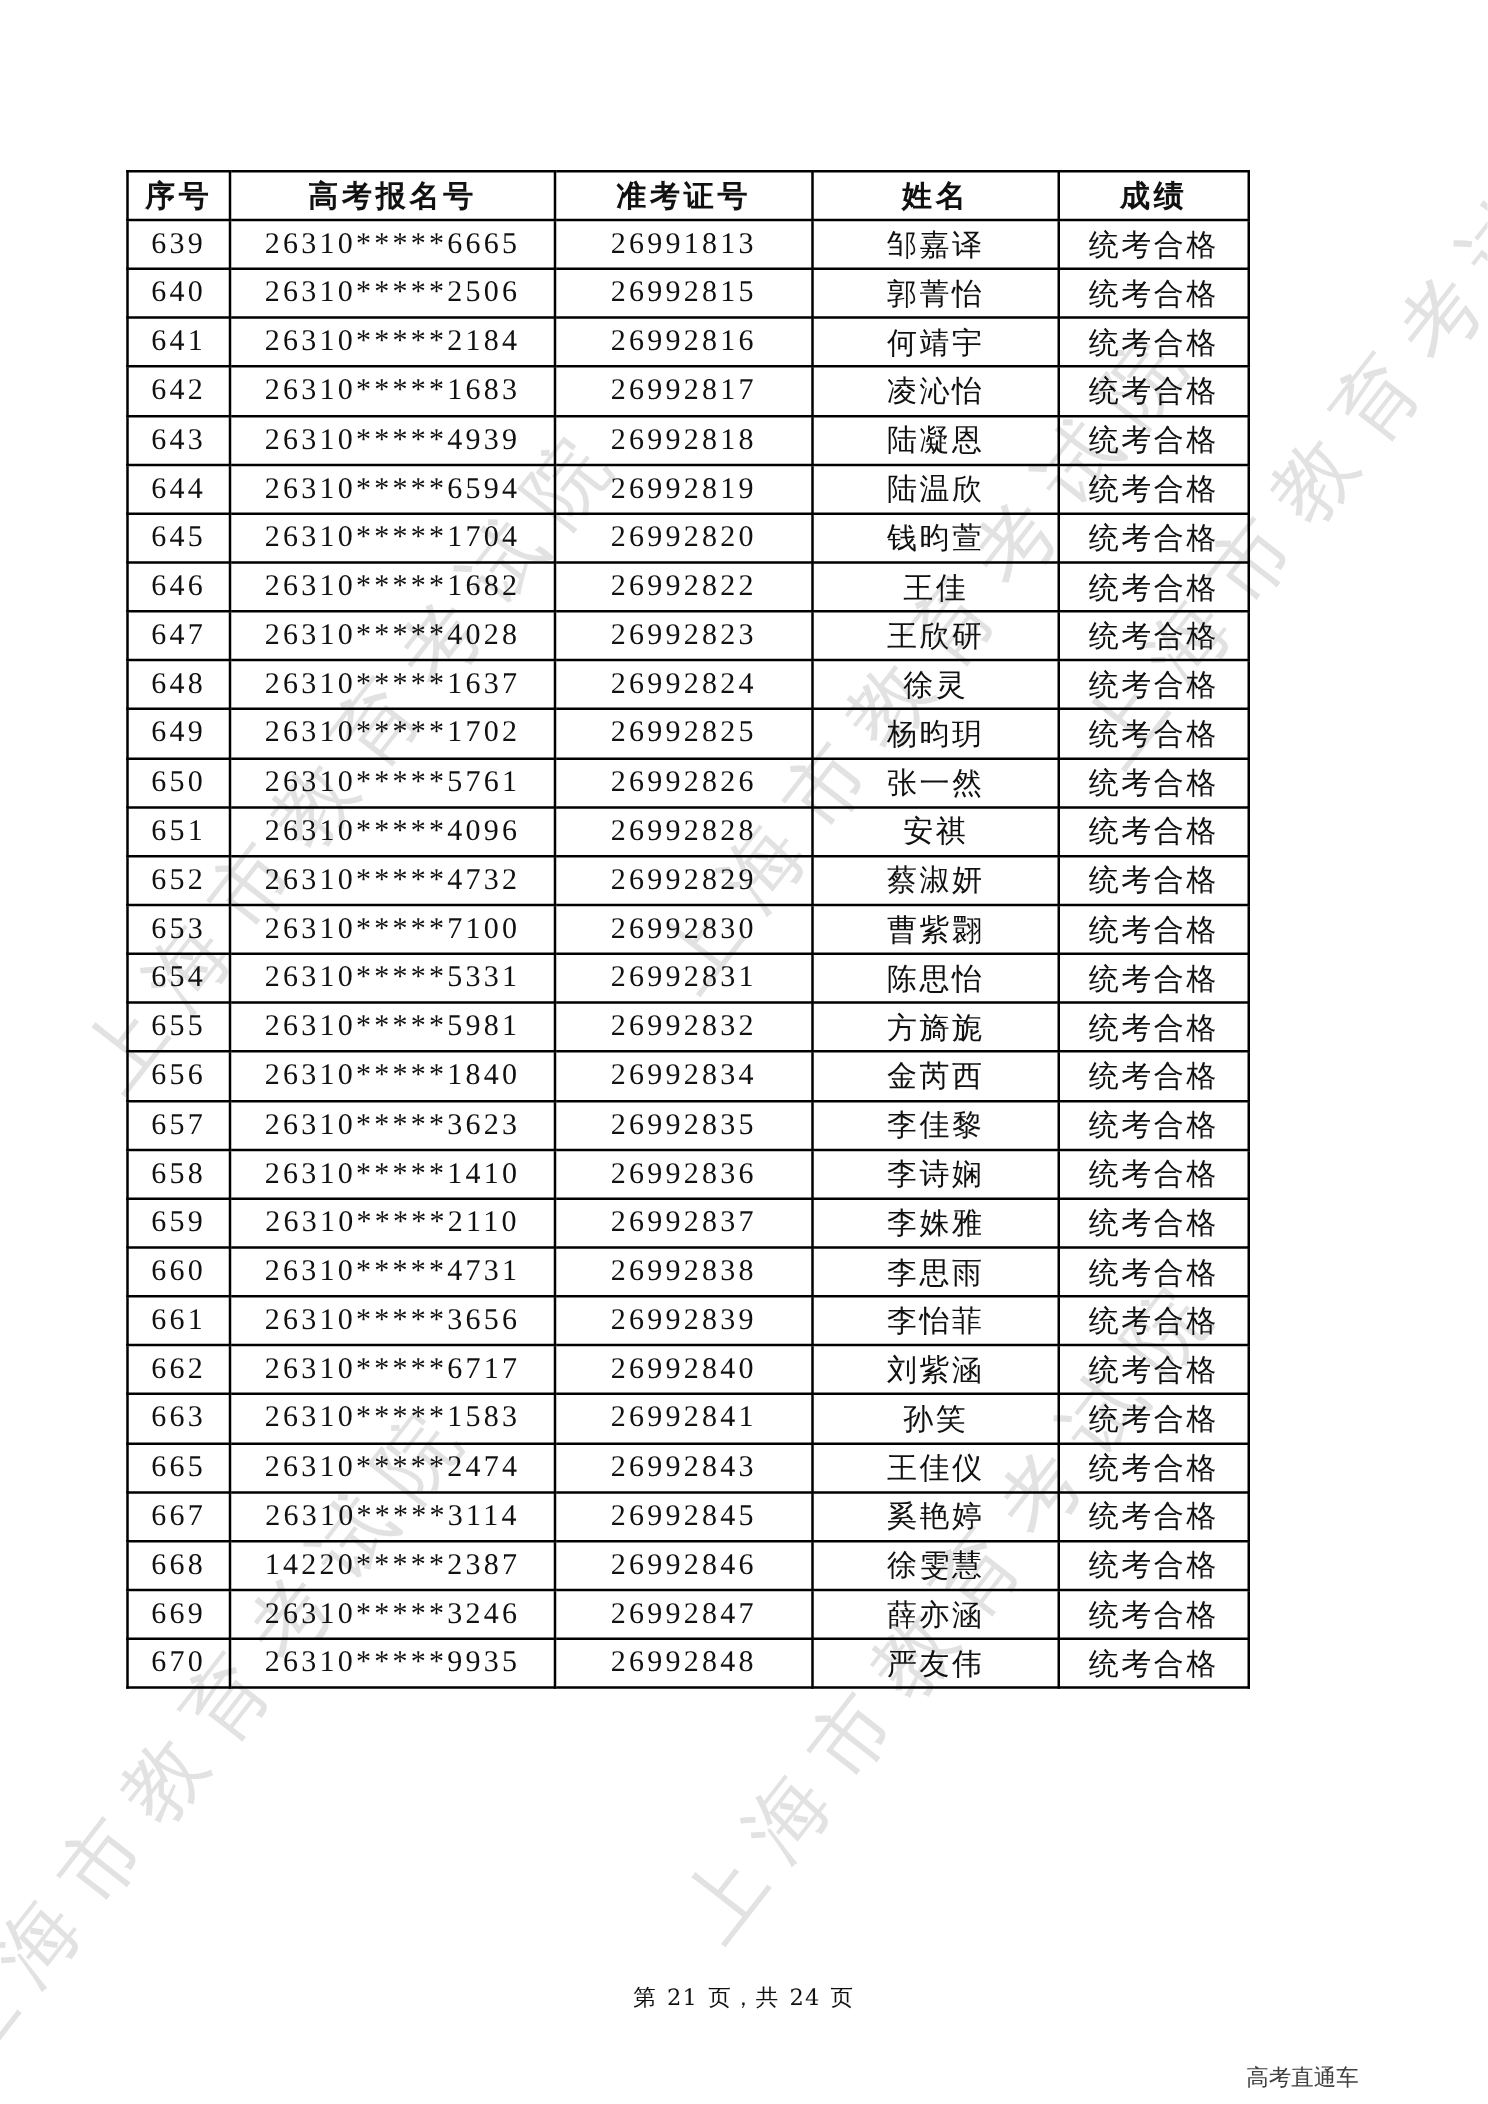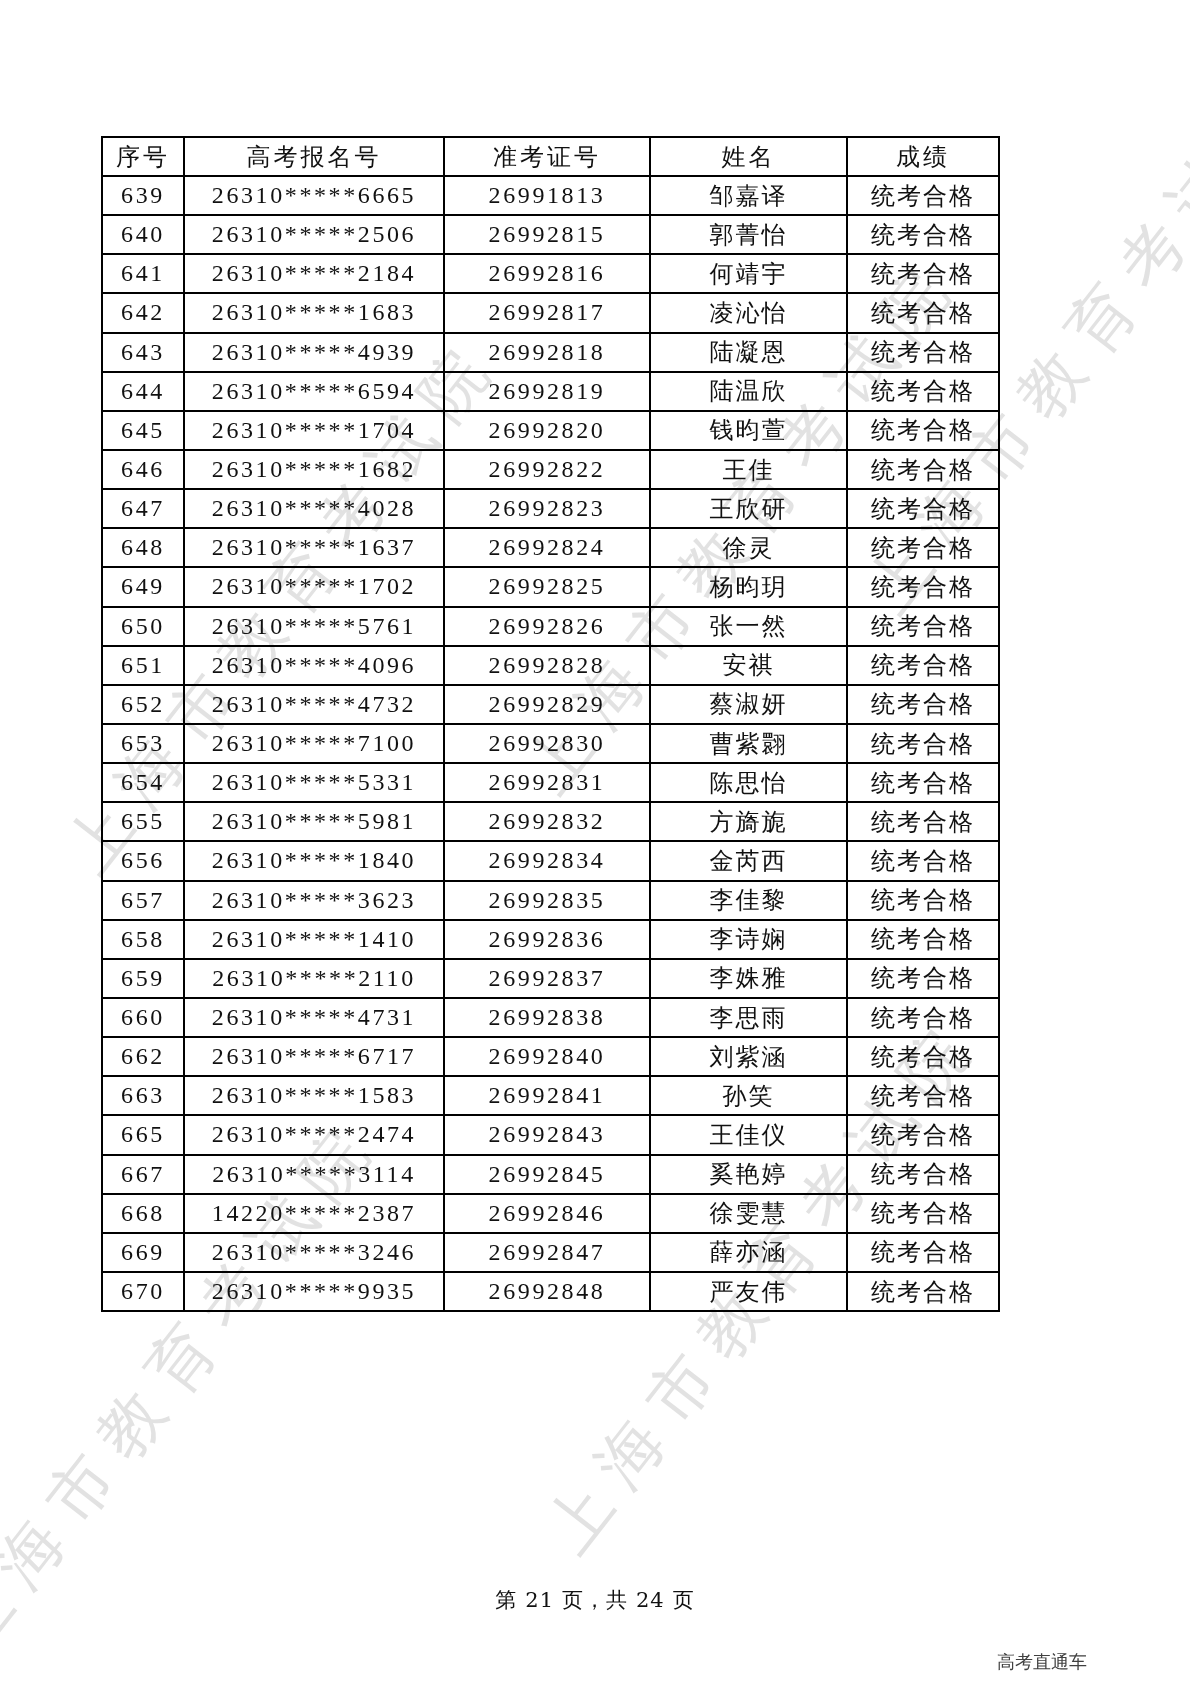--- a/index.html
+++ b/index.html
@@ -8,28 +8,28 @@
   .page { position: absolute; left: 0; top: 0; width: 1190px; height: 1683px; }
 
   .watermark { position: absolute; color: rgba(150,150,150,0.28); font-family: "DejaVu Sans", sans-serif;
                font-size: 64px; letter-spacing: 18px; white-space: nowrap; pointer-events: none;
                transform-origin: left center; z-index: 1; }
 
   table.results { position: absolute; left: 101px; top: 136px; border-collapse: collapse;
                   z-index: 2; table-layout: fixed; background: transparent; }
   table.results th, table.results td { border: 2px solid #000; text-align: center; padding: 0;
                   white-space: nowrap; overflow: hidden; }
-  table.results th { height: 37px; font-family: "DejaVu Sans", sans-serif; font-weight: normal;
+  table.results th { height: 37px; font-family: "DejaVu Sans", sans-serif; font-weight: bold;
                      font-size: 24px; letter-spacing: 3px; }
   table.results td { height: 37.15px; font-size: 24px; }
   td.num { font-family: "Liberation Serif", serif; letter-spacing: 2.6px; }
   td.cjk { font-family: "DejaVu Sans", sans-serif; font-size: 23px; letter-spacing: 2px; }
 
   .footer { position: absolute; top: 1586px; left: 0; width: 1190px; text-align: center;
-            font-family: "DejaVu Serif", serif; font-size: 21px; letter-spacing: 1px; z-index: 2; }
+            font-family: "DejaVu Serif", serif; font-size: 18px; letter-spacing: 1px; z-index: 2; }
   .footer span { margin: 0 4px; }
   .brand { position: absolute; right: 103px; top: 1650px; font-family: "DejaVu Sans", sans-serif;
            font-size: 18px; color: #404040; z-index: 2; }
 </style>
 </head>
 <body>
 
 <div class="page">
 
   <div class="watermark" style="left:80px; top:820px; transform: rotate(-52deg);">上海市教育考试院</div>
@@ -204,20 +204,27 @@
           <td class="cjk">统考合格</td>
         </tr>
         <tr>
           <td class="num">660</td>
           <td class="num">26310*****4731</td>
           <td class="num">26992838</td>
           <td class="cjk">李思雨</td>
           <td class="cjk">统考合格</td>
         </tr>
         <tr>
+          <td class="num">661</td>
+          <td class="num">26310*****3656</td>
+          <td class="num">26992839</td>
+          <td class="cjk">李怡菲</td>
+          <td class="cjk">统考合格</td>
+        </tr>
+        <tr>
           <td class="num">662</td>
           <td class="num">26310*****6717</td>
           <td class="num">26992840</td>
           <td class="cjk">刘紫涵</td>
           <td class="cjk">统考合格</td>
         </tr>
         <tr>
           <td class="num">663</td>
           <td class="num">26310*****1583</td>
           <td class="num">26992841</td>

